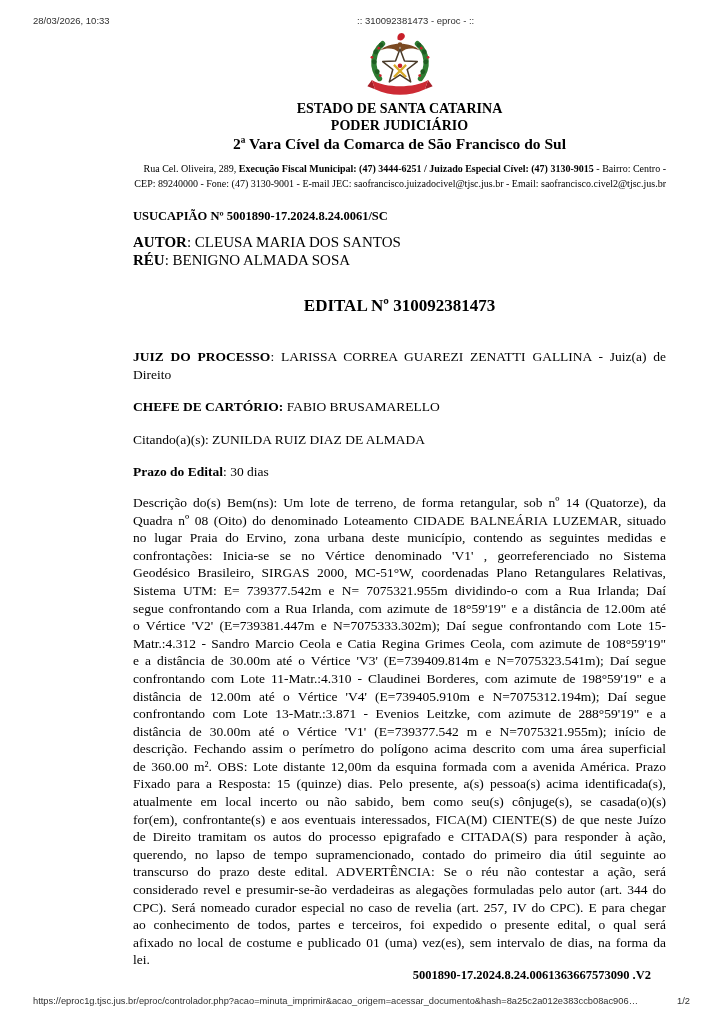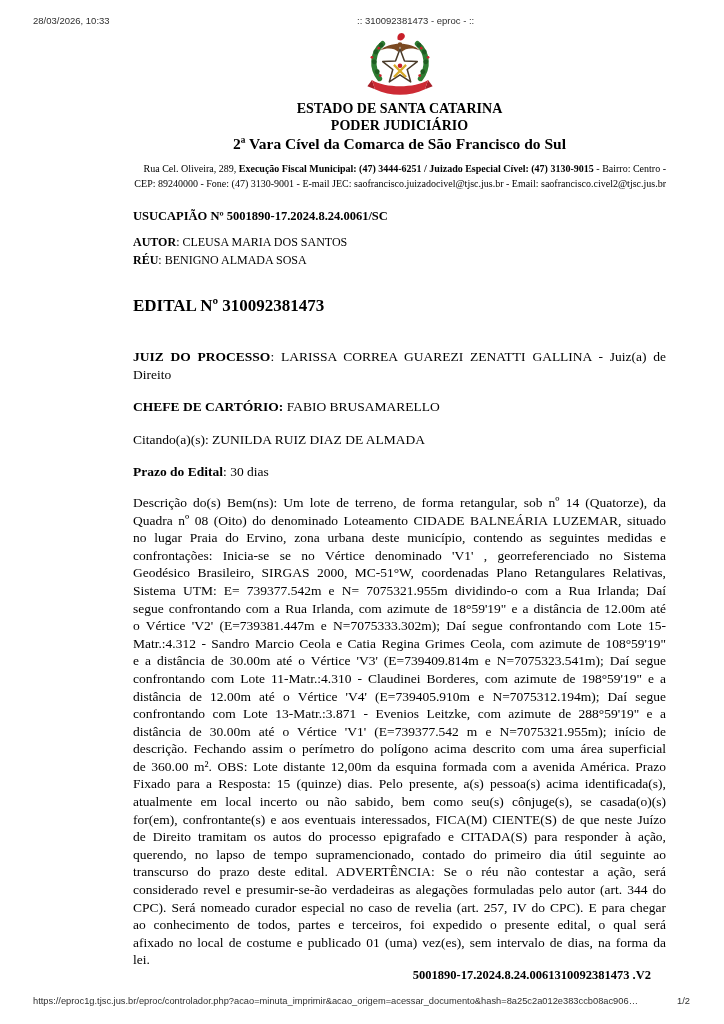--- a/index.html
+++ b/index.html
@@ -11,23 +11,23 @@
   .chrome-title{top:15px;left:357px;}
   .chrome-url{top:996px;left:33px;font-size:9.3px;}
   .chrome-page{top:996px;right:34px;font-size:9.3px;}
   
   .doc{position:absolute;left:133px;top:30px;width:533px;}
   .crest{display:block;margin:0 auto 4px auto;}
   .h1{text-align:center;font-weight:bold;font-size:14px;line-height:17px;}
   .h2{text-align:center;font-weight:bold;font-size:15.5px;line-height:19px;}
   .addr{text-align:right;font-size:10px;line-height:15px;margin:8px 0 0 1px;}
   .case-title{font-weight:bold;font-size:12.5px;line-height:16px;margin:17px 0 0 0;}
-  .party{font-size:12px;line-height:18px;margin:9px 0 0 0;}
+  .party{font-size:15px;line-height:18px;margin:9px 0 0 0;}
   .party + .party{margin-top:0;}
-  .edital-title{text-align:left;font-weight:bold;font-size:17px;line-height:21px;margin:26px 0 0 0;}
+  .edital-title{text-align:center;font-weight:bold;font-size:17px;line-height:21px;margin:26px 0 0 0;}
   .block{font-size:13.5px;line-height:17.6px;margin:15px 0 0 0;text-align:justify;}
   .block-first{margin-top:32px;}
   .body-text{font-size:13.5px;line-height:17.6px;margin:13px 0 0 0;text-align:justify;word-spacing:1.5px;}
   .doc-footer{position:absolute;left:118px;right:73px;top:968px;display:flex;
               justify-content:flex-end;font-weight:bold;font-size:12.5px;}
   strong{font-weight:bold;}
 </style>
 </head>
 <body>
 
@@ -92,19 +92,19 @@
     <p class="block">Citando(a)(s): ZUNILDA RUIZ DIAZ DE ALMADA</p>
 
     <p class="block"><strong>Prazo do Edital</strong><span>: 30 dias</span></p>
 
     <p class="body-text">Descrição do(s) Bem(ns): Um lote de terreno, de forma retangular, sob nº 14 (Quatorze), da Quadra nº 08 (Oito) do denominado Loteamento CIDADE BALNEÁRIA LUZEMAR, situado no lugar Praia do Ervino, zona urbana deste município, contendo as seguintes medidas e confrontações: Inicia-se se no Vértice denominado 'V1' , georreferenciado no Sistema Geodésico Brasileiro, SIRGAS 2000, MC-51°W, coordenadas Plano Retangulares Relativas, Sistema UTM: E= 739377.542m e N= 7075321.955m dividindo-o com a Rua Irlanda; Daí segue confrontando com a Rua Irlanda, com azimute de 18°59'19" e a distância de 12.00m até o Vértice 'V2' (E=739381.447m e N=7075333.302m); Daí segue confrontando com Lote 15-Matr.:4.312 - Sandro Marcio Ceola e Catia Regina Grimes Ceola, com azimute de 108°59'19" e a distância de 30.00m até o Vértice 'V3' (E=739409.814m e N=7075323.541m); Daí segue confrontando com Lote 11-Matr.:4.310 - Claudinei Borderes, com azimute de 198°59'19" e a distância de 12.00m até o Vértice 'V4' (E=739405.910m e N=7075312.194m); Daí segue confrontando com Lote 13-Matr.:3.871 - Evenios Leitzke, com azimute de 288°59'19" e a distância de 30.00m até o Vértice 'V1' (E=739377.542 m e N=7075321.955m); início de descrição. Fechando assim o perímetro do polígono acima descrito com uma área superficial de 360.00 m². OBS: Lote distante 12,00m da esquina formada com a avenida América. Prazo Fixado para a Resposta: 15 (quinze) dias. Pelo presente, a(s) pessoa(s) acima identificada(s), atualmente em local incerto ou não sabido, bem como seu(s) cônjuge(s), se casada(o)(s) for(em), confrontante(s) e aos eventuais interessados, FICA(M) CIENTE(S) de que neste Juízo de Direito tramitam os autos do processo epigrafado e CITADA(S) para responder à ação, querendo, no lapso de tempo supramencionado, contado do primeiro dia útil seguinte ao transcurso do prazo deste edital. ADVERTÊNCIA: Se o réu não contestar a ação, será considerado revel e presumir-se-ão verdadeiras as alegações formuladas pelo autor (art. 344 do CPC). Será nomeado curador especial no caso de revelia (art. 257, IV do CPC). E para chegar ao conhecimento de todos, partes e terceiros, foi expedido o presente edital, o qual será afixado no local de costume e publicado 01 (uma) vez(es), sem intervalo de dias, na forma da lei.</p>
 
   </div>
 
   <div class="doc-footer">
     <span>5001890-17.2024.8.24.0061</span>
-    <span>310092381473 .V2</span>
+    <span>363667573090 .V2</span>
   </div>
 
   <div class="chrome chrome-url">https://eproc1g.tjsc.jus.br/eproc/controlador.php?acao=minuta_imprimir&amp;acao_origem=acessar_documento&amp;hash=8a25c2a012e383ccb08ac906…</div>
   <div class="chrome chrome-page">1/2</div>
 
 </div>
 
 </body></html>

